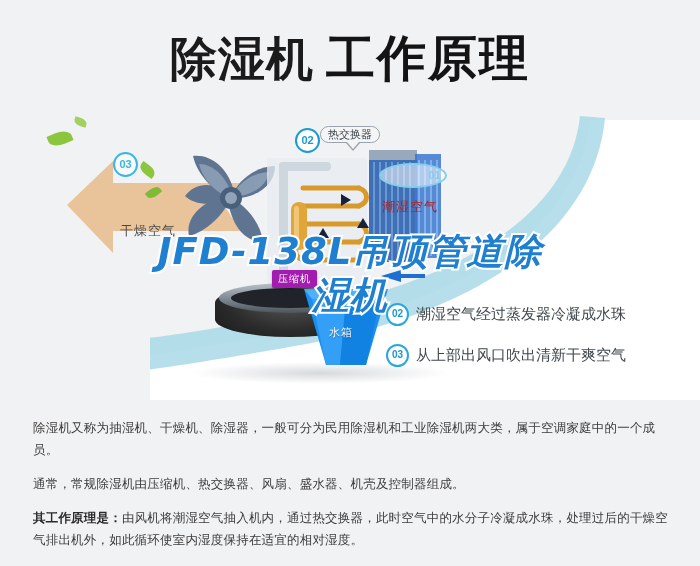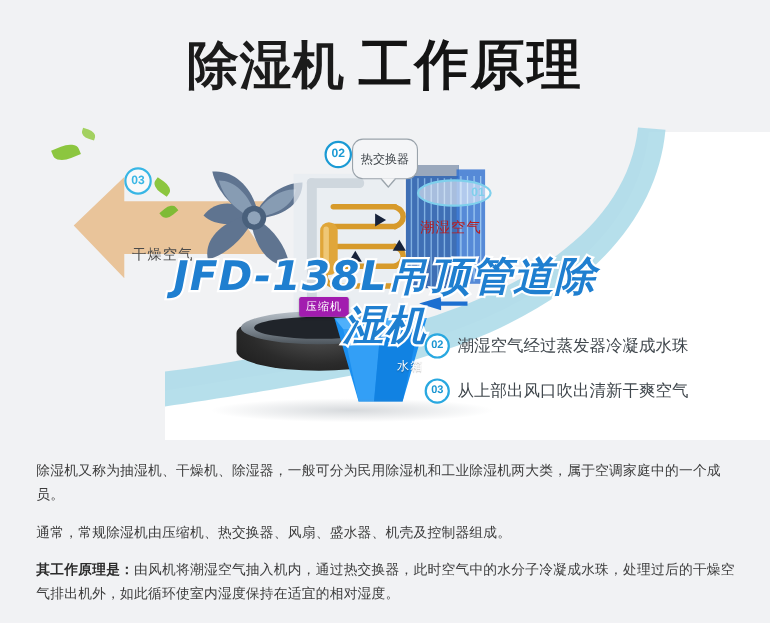--- a/index.html
+++ b/index.html
@@ -59,21 +59,21 @@
     background:rgba(255,255,255,.55);
   }
   .badge.b03{left:113px;top:42px;border-color:#38b6e5;color:#38b6e5;}
   .badge.b02{left:295px;top:18px;border-color:#1a9ad4;color:#1a9ad4;background:#fff;}
   .badge.b01{left:379px;top:53px;border-color:#7fd0ec;color:#7fd0ec;padding-left:43px;}
 
   
   .callout{
     position:absolute;left:320px;top:16px;
     border:1px solid #9aa3ab;border-radius:10px;background:#f4f5f7;
-    padding:10px 7px;font-size:11px;color:#3d4348;white-space:nowrap;
+    padding:0 7px;font-size:11px;color:#3d4348;white-space:nowrap;
   }
   .callout:after{
     content:"";position:absolute;left:26px;bottom:-7px;
     width:0;height:0;border-left:6px solid transparent;border-right:6px solid transparent;
     border-top:7px solid #f4f5f7;
   }
   .callout:before{
     content:"";position:absolute;left:25px;bottom:-9px;
     width:0;height:0;border-left:7px solid transparent;border-right:7px solid transparent;
     border-top:8px solid #9aa3ab;
@@ -110,21 +110,21 @@
   }
   .drum-inner{
     position:absolute;left:231px;top:178px;width:118px;height:20px;
     border-radius:50%;background:#20242a;
   }
 
   
   .tank{position:absolute;left:300px;top:175px;width:92px;height:92px;}
   .lbl-tank{
     position:absolute;left:329px;top:215px;font-size:11px;color:#ffffff;
-    letter-spacing:1px;text-shadow:0 1px 1px rgba(0,0,0,.35);margin-left:32px;
+    letter-spacing:1px;text-shadow:0 1px 1px rgba(0,0,0,.35);
   }
   .shadow{
     position:absolute;left:190px;top:252px;width:260px;height:22px;
     background:radial-gradient(ellipse at 50% 50%, rgba(120,130,140,.30) 0%, rgba(150,158,165,0) 70%);
     border-radius:50%;
   }
 
   
   .overlay{
     position:absolute;left:0;top:230px;width:700px;text-align:center;

